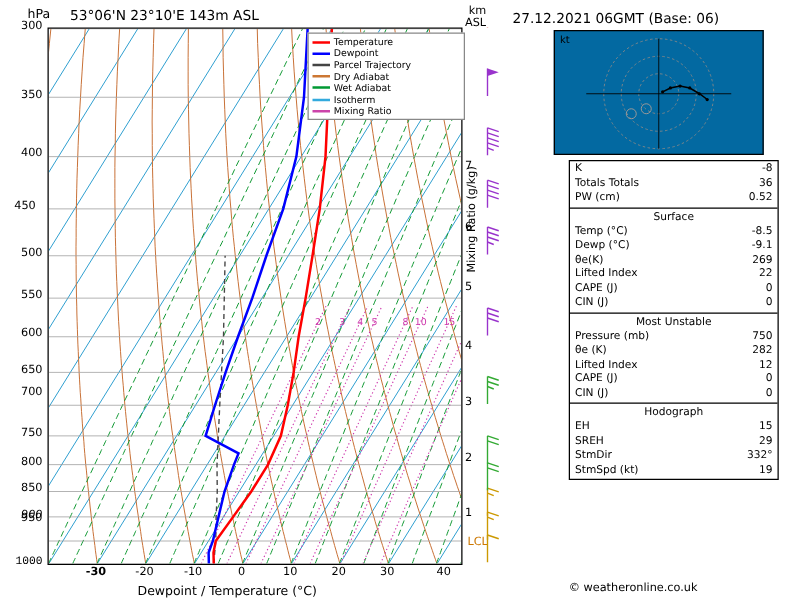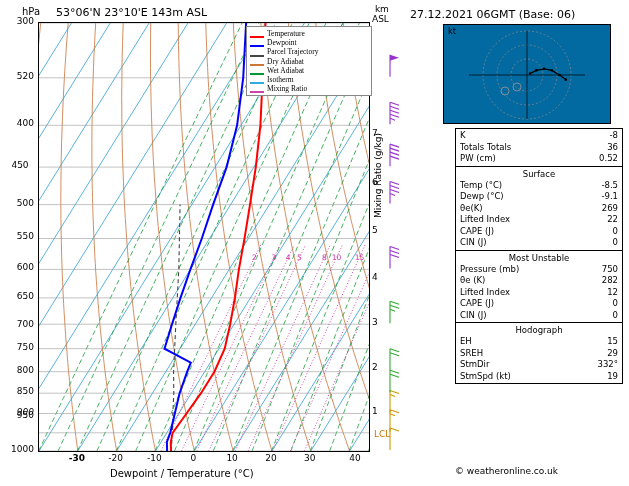--- a/index.html
+++ b/index.html
@@ -15,21 +15,21 @@
   
   #plot{left:38px;top:22px;width:330px;height:428px;border:1px solid #000;background:#fff;overflow:hidden;}
   #plotsvg{position:absolute;left:0;top:0;}
   
   .ylab{position:absolute;right:333px;font-size:9px;color:#000;text-align:right;width:28px;}
   .xlab{position:absolute;font-size:9px;color:#000;text-align:center;width:30px;}
   #xaxis-title{left:110px;top:468px;font-size:10px;color:#000;}
   #mixlabel{left:373px;top:218px;font-size:9px;color:#000;transform:rotate(-90deg);transform-origin:left top;white-space:nowrap;}
   
   #legend{left:246px;top:26px;width:118px;background:#fff;border:1px solid #888;padding:2px 3px;font-size:7.5px;line-height:9.2px;}
-  #legend .row{display:flex;align-items:flex-end;font-family:Liberation Serif, serif;}
+  #legend .row{display:flex;align-items:center;}
   #legend .sw{width:14px;height:0;border-top-width:2px;border-top-style:solid;margin-right:3px;}
   
   #hodo{left:443px;top:24px;width:166px;height:98px;border:1px solid #000000;background:#0369a1;}
   
   #info{left:455px;top:128px;width:166px;border:1px solid #000;background:#fff;font-size:8.5px;color:#000;}
   #info .sec{border-bottom:1px solid #000;padding:1px 0;}
   #info .sec:last-child{border-bottom:none;}
   #info .r{display:flex;justify-content:space-between;padding:0 4px;line-height:11.5px;}
   #info .ctr{text-align:center;line-height:12px;}
   
@@ -171,34 +171,34 @@
           <text x="297.6" y="237.4" fill="#cc33aa" font-size="7.5" font-family="DejaVu Sans" text-anchor="middle">10</text>
           <text x="320.5" y="237.4" fill="#cc33aa" font-size="7.5" font-family="DejaVu Sans" text-anchor="middle">15</text>
           <text x="337.3" y="237.4" fill="#cc33aa" font-size="7.5" font-family="DejaVu Sans" text-anchor="middle">20</text>
           <text x="350.6" y="237.4" fill="#cc33aa" font-size="7.5" font-family="DejaVu Sans" text-anchor="middle">25</text>
         </g>
     </svg>
   </div>
 
   <div id="ylabels">
       <div class="ylab" style="left: 6px; top: 16px; width: 28px;">300</div>
-      <div class="ylab" style="left: 6px; top: 70.799px; width: 28px;">520</div>
+      <div class="ylab" style="left: 6px; top: 70.799px; width: 28px;">350</div>
       <div class="ylab" style="left: 6px; top: 118.268px; width: 28px;">400</div>
       <div class="ylab" style="left: 6px; top: 160.139px; width: 28px; text-align: center;">450</div>
       <div class="ylab" style="left: 6px; top: 197.593px; width: 28px;">500</div>
       <div class="ylab" style="left: 6px; top: 231.475px; width: 28px;">550</div>
       <div class="ylab" style="left: 6px; top: 262.407px; width: 28px;">600</div>
       <div class="ylab" style="left: 6px; top: 290.861px; width: 28px;">650</div>
-      <div class="ylab" style="left: 6px; top: 319px; width: 28px;">700</div>
+      <div class="ylab" style="left: 6px; top: 309px; width: 28px;">700</div>
       <div class="ylab" style="left: 6px; top: 341.732px; width: 28px;">750</div>
       <div class="ylab" style="left: 6px; top: 364.675px; width: 28px;">800</div>
       <div class="ylab" style="left: 6px; top: 386.226px; width: 28px;">850</div>
       <div class="ylab" style="left: 6px; top: 406.545px; width: 28px; font-style: italic;">900</div>
       <div class="ylab" style="left: 6px; top: 410px; width: 28px;">950</div>
-      <div class="ylab" style="left: 6px; top: 444px; width: 28px;">1000</div>
+      <div class="ylab" style="left: 6px; top: 444px; width: 28px; font-family: Liberation Mono, monospace;">1000</div>
     </div>
 
   <div id="xlabels">
       <div class="xlab" style="left: 61.8235px; top: 453px; font-weight: bold;">-30</div>
       <div class="xlab" style="left: 100.647px; top: 453px;">-20</div>
       <div class="xlab" style="left: 139.471px; top: 453px;">-10</div>
       <div class="xlab" style="left: 178.294px; top: 453px;">0</div>
       <div class="xlab" style="left: 217.118px; top: 453px;">10</div>
       <div class="xlab" style="left: 255.941px; top: 453px;">20</div>
       <div class="xlab" style="left: 294.765px; top: 453px;">30</div>

